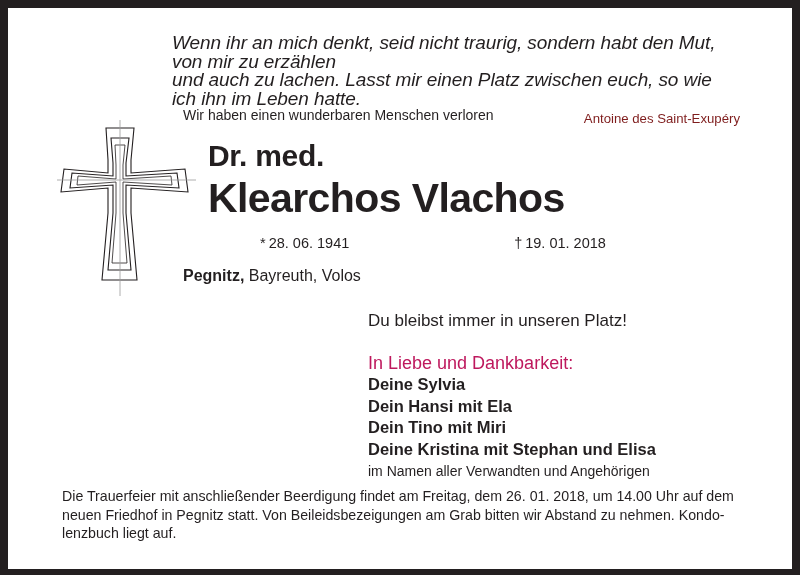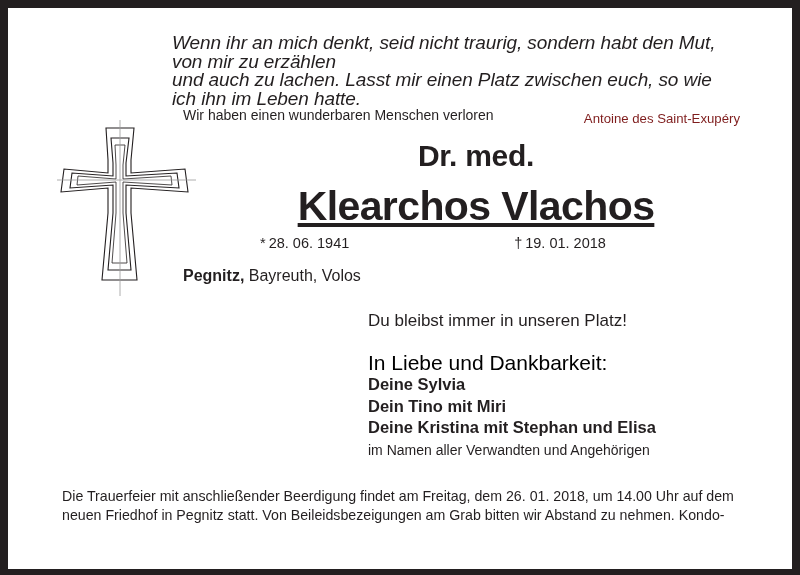--- a/index.html
+++ b/index.html
@@ -82,40 +82,39 @@
     left: 55px;
     top: 118px;
     width: 145px;
     height: 182px;
   }
   .cross-art svg { display: block; width: 145px; height: 182px; }
 
   
   .name-block {
     position: absolute;
-    left: 236px;
+    left: 208px;
     top: 138px;
     width: 480px;
-    text-align: center;
+    text-align: left;
   }
   .honorific {
     font-size: 30px;
     font-weight: bold;
     line-height: 36px;
     color: #231f20;
     letter-spacing: -0.3px;
   }
   .fullname {
     font-size: 41px;
     font-weight: bold;
     line-height: 46px;
     color: #231f20;
     letter-spacing: -0.6px;
-    margin-top: 9px;
-    text-decoration: underline;
+    margin-top: 1px;
   }
 
   
   .dates {
     position: absolute;
     left: 220px;
     top: 234px;
     width: 480px;
     display: flex;
     justify-content: center;
@@ -145,23 +144,23 @@
     top: 310px;
     width: 390px;
   }
   .dedication .heart-line {
     font-size: 17px;
     line-height: 22px;
     color: #231f20;
     margin-bottom: 20px;
   }
   .dedication .thanks-line {
-    font-size: 21px;
+    font-size: 18px;
     line-height: 22px;
-    color: #000000;
+    color: #be185d;
   }
   .dedication .family-name {
     font-size: 16.5px;
     line-height: 21.5px;
     font-weight: bold;
     color: #231f20;
   }
   .dedication .relatives-line {
     font-size: 14px;
     line-height: 22px;
@@ -238,23 +237,25 @@
 
   <div class="places">
     <b>Pegnitz,</b>
     <span>Bayreuth, Volos</span>
   </div>
 
   <div class="dedication">
     <div class="heart-line">Du bleibst immer in unseren Platz!</div>
     <div class="thanks-line">In Liebe und Dankbarkeit:</div>
     <div class="family-name">Deine Sylvia</div>
+    <div class="family-name">Dein Hansi mit Ela</div>
     <div class="family-name">Dein Tino mit Miri</div>
     <div class="family-name">Deine Kristina mit Stephan und Elisa</div>
     <div class="relatives-line">im Namen aller Verwandten und Angehörigen</div>
   </div>
 
   <div class="footer">
     <span>Die Trauerfeier mit anschließender Beerdigung findet am Freitag, dem 26. 01. 2018, um 14.00 Uhr auf dem</span>
     <span>neuen Friedhof in Pegnitz statt. Von Beileidsbezeigungen am Grab bitten wir Abstand zu nehmen. Kondo-</span>
+    <span>lenzbuch liegt auf.</span>
   </div>
 
 </div>
 
 </body></html>

